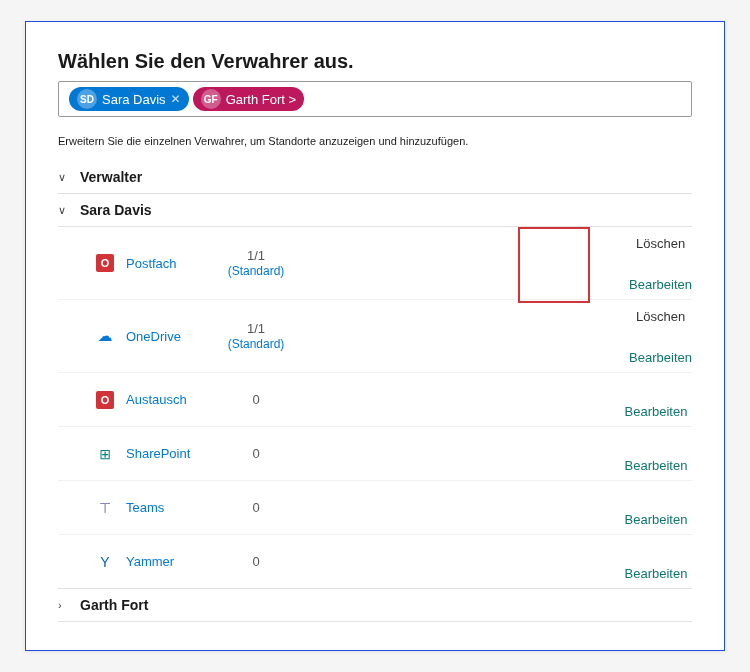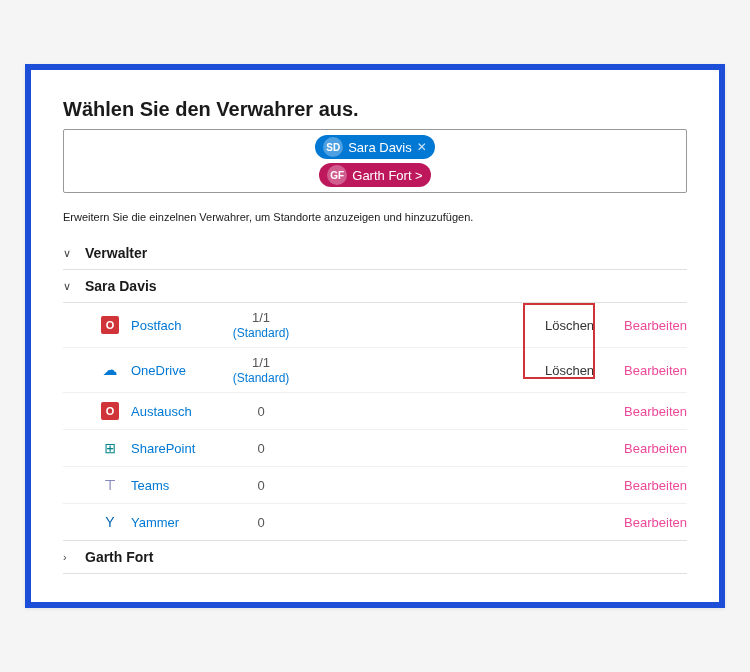--- a/index.html
+++ b/index.html
@@ -6,21 +6,21 @@
     body {
       font-family: 'Segoe UI', Arial, sans-serif;
       background: #f5f5f5;
       display: flex;
       justify-content: center;
       align-items: center;
       min-height: 100vh;
     }
     .container {
       background: #fff;
-      border: 6px solid #1d4ed8;
+      border: 1px solid #1d4ed8;
       width: 700px;
       padding: 28px 32px;
       box-shadow: 0 1px 4px rgba(0,0,0,0.08);
     }
     .page-title {
       font-size: 20px;
       font-weight: 600;
       color: #1a1a1a;
       margin-bottom: 8px;
     }
@@ -33,21 +33,20 @@
     .search-bar {
       display: flex;
       align-items: center;
       border: 1px solid #999;
       padding: 5px 10px;
       border-radius: 2px;
       margin-bottom: 18px;
       min-height: 36px;
       flex-wrap: wrap;
       gap: 4px;
-      flex-direction: column;
     }
     .tag {
       display: flex;
       align-items: center;
       border-radius: 12px;
       padding: 2px 8px;
       font-size: 13px;
       color: #fff;
       gap: 5px;
     }
@@ -163,30 +162,31 @@
     }
     .row-standard {
       font-size: 12px;
       color: #0078d4;
     }
     .row-actions {
       display: flex;
       align-items: center;
       margin-left: auto;
       gap: 24px;
+      flex-direction: column;
     }
     .btn-delete {
       font-size: 13px;
       color: #333;
       cursor: pointer;
       padding: 2px 6px;
     }
     .btn-edit {
       font-size: 13px;
-      color: #ec4899;
+      color: #0f766e;
       cursor: pointer;
     }
     .garth-section .section-header {
       border-bottom: none;
     }
     .count-zero {
       font-size: 13px;
       color: #555;
       flex: 0 0 60px;
       text-align: center;

